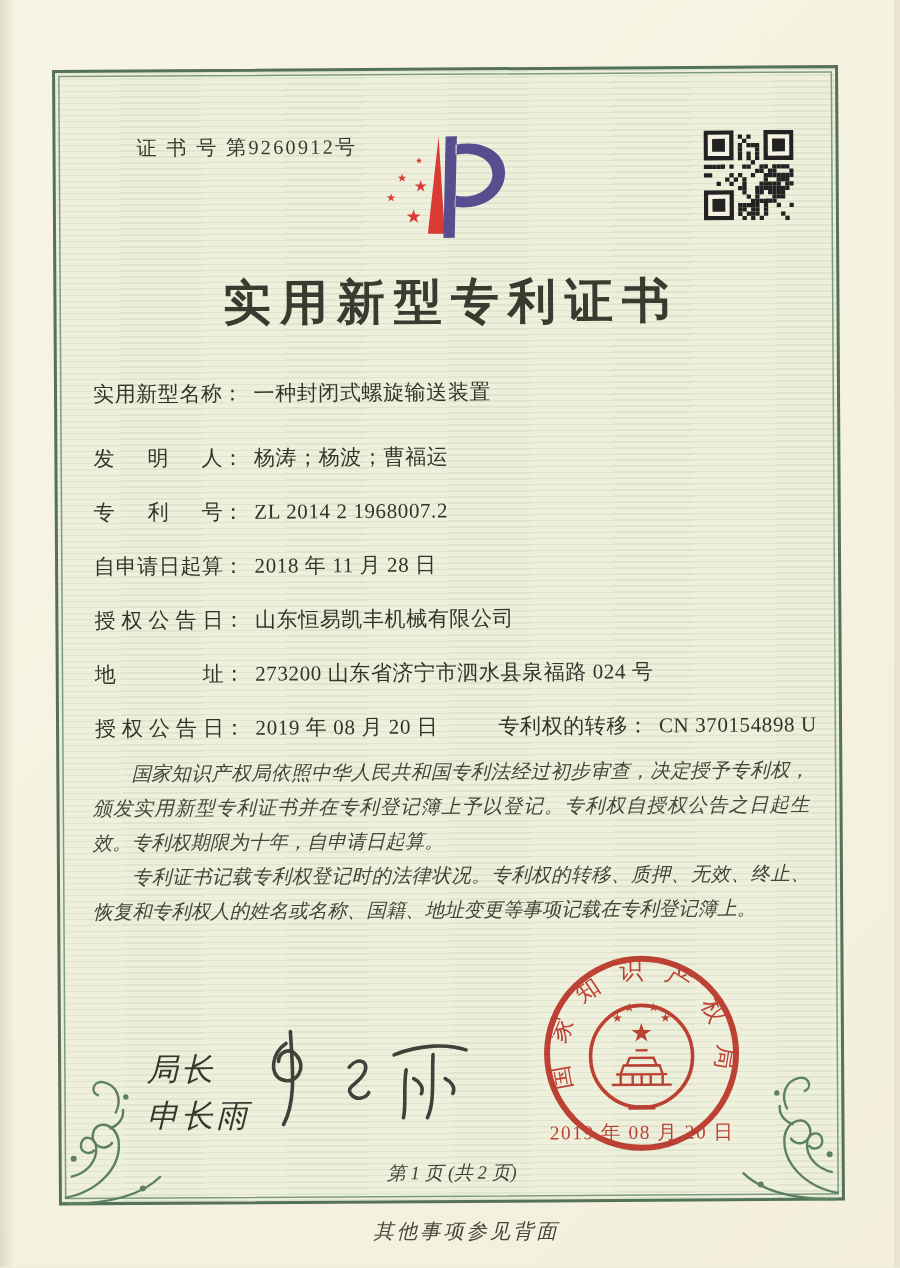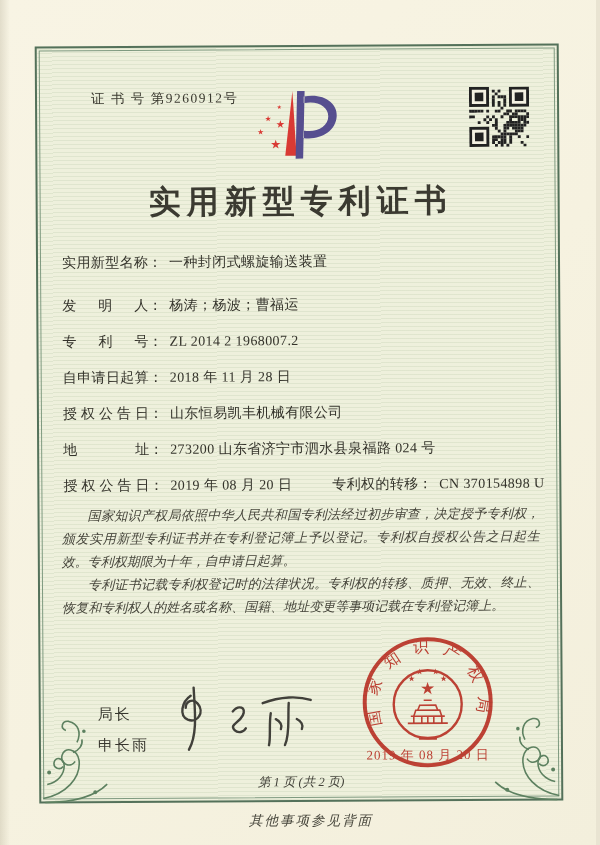--- a/index.html
+++ b/index.html
@@ -24,21 +24,21 @@
   .frow{height:19px;margin-bottom:17px;font-size:14px;color:#34332b;white-space:nowrap;}
   .frow.first{margin-bottom:24px;}
   .f-label{display:inline-block;width:86px;text-align:justify;text-align-last:justify;}
   .f-colon{display:inline-block;margin-right:7px;}
   .f-value{letter-spacing:.4px;}
   .second-label{margin-left:40px;}
   .body-text{left:22px;right:20px;top:456px;font-size:13px;line-height:23px;
     color:#46453b;font-style:italic;}
   .body-text p{margin:0;text-indent:2em;text-align:justify;}
   .director{left:57px;top:650px;font-family:"Liberation Sans","DejaVu Sans",sans-serif;
-    font-size:15px;color:#38372f;line-height:31px;letter-spacing:2px;}
+    font-size:21px;color:#38372f;line-height:31px;letter-spacing:2px;font-style:italic;}
   .signature{left:120px;top:632px;width:165px;height:80px;}
   .seal{left:312px;top:582px;width:150px;height:150px;mix-blend-mode:multiply;opacity:.93;}
   .page-info{left:0;right:0;bottom:9px;text-align:center;font-size:12.5px;color:#43423a;font-style:italic;}
   .back-note{position:absolute;left:0;right:0;top:812px;text-align:center;font-size:13.5px;
     color:#46453b;font-style:italic;letter-spacing:2px;padding-left:26px;}
   .flourish{position:absolute;bottom:-3px;width:92px;height:92px;}
   .flourish.fl-left{left:-4px;}
   .flourish.fl-right{right:-4px;transform:scaleX(-1);}
 </style>
 </head>

